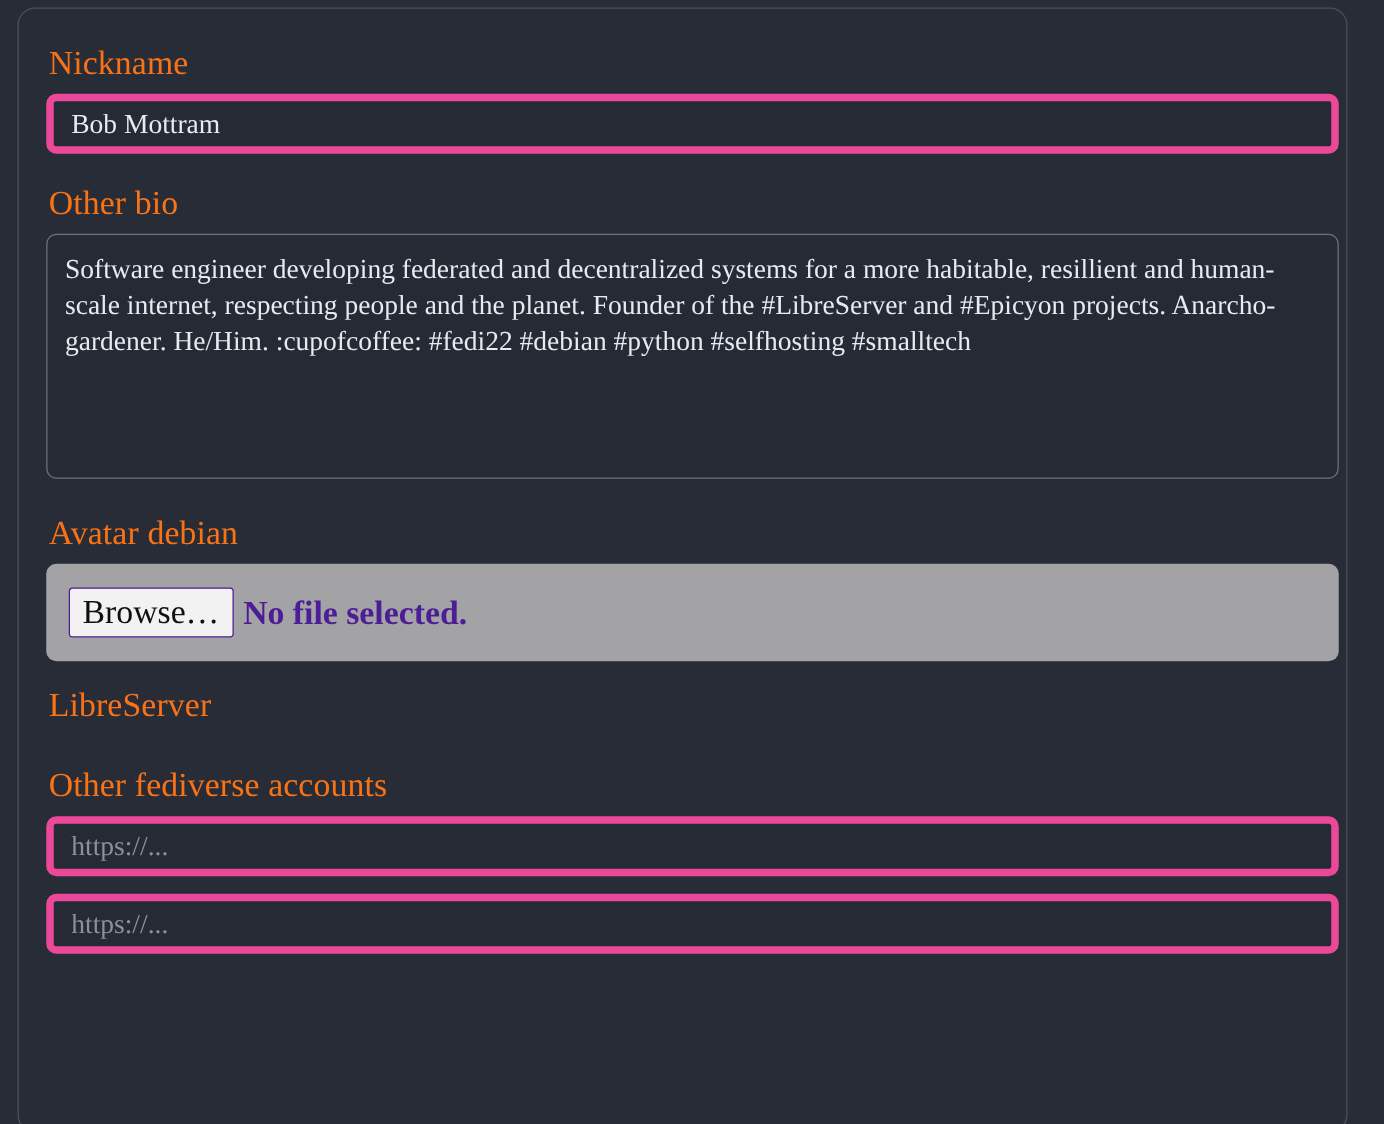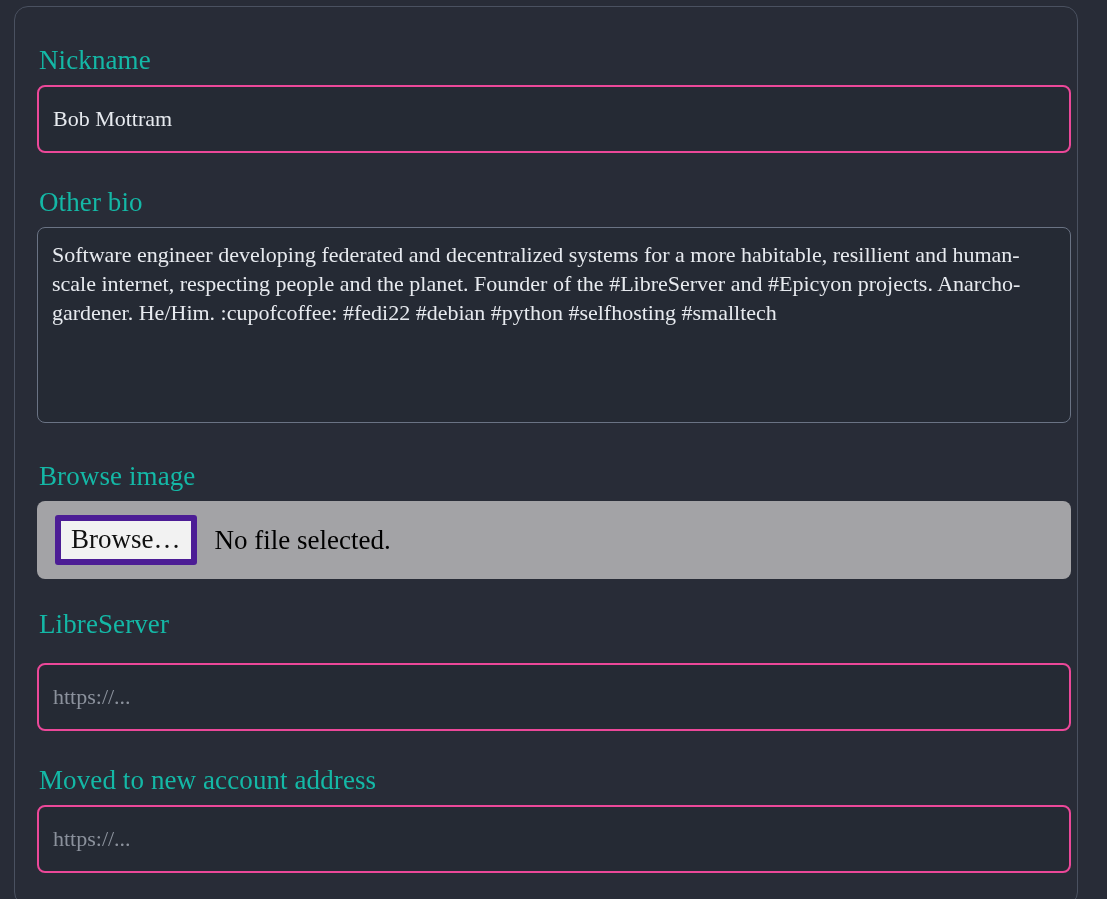--- a/index.html
+++ b/index.html
@@ -22,32 +22,32 @@
     min-height: 900px;
     box-sizing: border-box;
     border: 1px solid #4a5160;
     border-radius: 14px;
     background: #282c37;
     padding: 18px 22px 20px 22px;
   }
   .field-label {
     font-size: 27px;
     line-height: 34px;
-    color: #14b8a6;
-    margin: 18px 0 8px 2px;
+    color: #f97316;
+    margin: 8px 0 8px 2px;
     font-weight: normal;
     letter-spacing: 0.1px;
   }
   .text-input {
     box-sizing: border-box;
     display: block;
     width: 1034px;
-    height: 68px;
+    height: 48px;
     background: #252a34;
-    border: 2px solid #ec4899;
+    border: 6px solid #ec4899;
     border-radius: 8px;
     color: #e7eaef;
     font-family: "Liberation Serif", serif;
     font-size: 22px;
     line-height: 28px;
     padding: 10px 14px;
     outline: none;
   }
   .text-input::placeholder {
     color: #8b919c;
@@ -77,65 +77,66 @@
     background: #a3a3a6;
     border-radius: 8px;
     display: flex;
     align-items: center;
     padding-left: 18px;
   }
   .browse-button {
     box-sizing: border-box;
     background: #f2f2f2;
     color: #101010;
-    border: 6px solid #4c1d95;
+    border: 1px solid #4c1d95;
     border-radius: 3px;
     font-family: "Liberation Serif", serif;
     font-size: 27px;
     line-height: 30px;
     padding: 3px 10px 5px 10px;
     cursor: pointer;
   }
   .file-status {
     font-size: 27px;
     line-height: 30px;
-    color: #000000;
-    margin-left: 18px;
+    color: #4c1d95;
+    margin-left: 8px;
+    font-weight: bold;
   }
   .gap-sm { height: 10px; }
   .gap-md { height: 14px; }
   .gap-lg { height: 18px; }
 </style>
 </head>
 <body>
 
 <div class="panel">
 
   <div class="field-label">Nickname</div>
   <input class="text-input" type="text" value="Bob Mottram" style="">
 
   <div class="gap-md"></div>
 
   <div class="field-label">Other bio</div>
   <textarea class="bio-area" style="">Software engineer developing federated and decentralized systems for a more habitable, resillient and human-scale internet, respecting people and the planet. Founder of the #LibreServer and #Epicyon projects. Anarcho-gardener. He/Him. :cupofcoffee: #fedi22 #debian #python #selfhosting #smalltech</textarea>
 
   <div class="gap-lg"></div>
 
-  <div class="field-label">Browse image</div>
+  <div class="field-label">Avatar debian</div>
   <div class="file-row">
     <button class="browse-button">Browse…</button>
     <span class="file-status">No file selected.</span>
   </div>
 
   <div class="gap-sm"></div>
 
   <div class="field-label">LibreServer</div>
 
   <div class="gap-md"></div>
 
+  <div class="field-label">Other fediverse accounts</div>
   <input class="text-input" type="text" placeholder="https://..." style="">
 
   <div class="gap-md"></div>
 
-  <div class="field-label">Moved to new account address</div>
   <input class="text-input" type="text" placeholder="https://..." style="">
 
 </div>
 
 </body></html>

